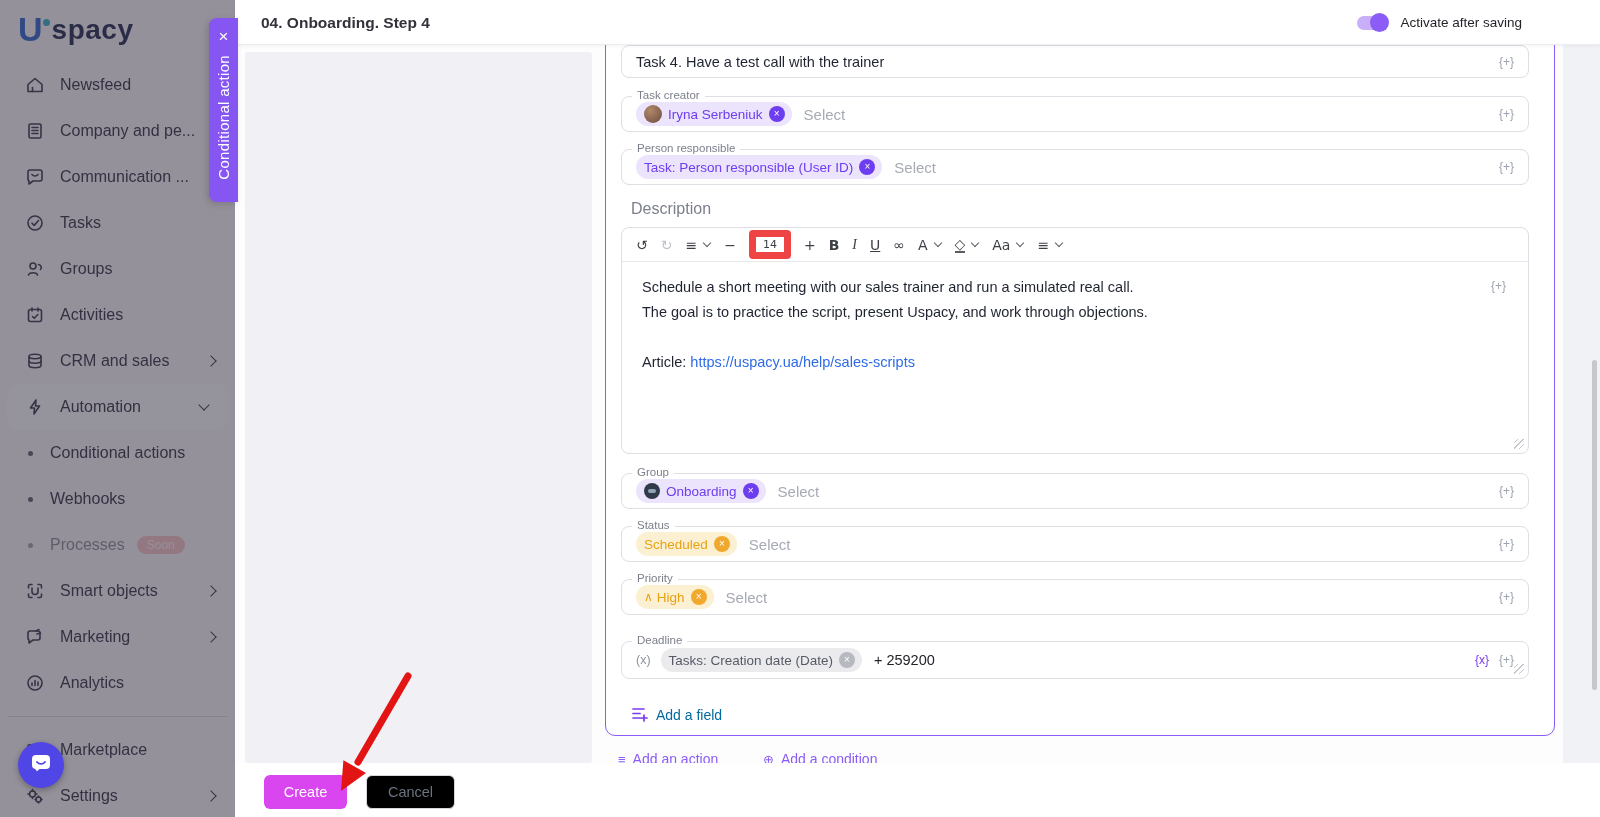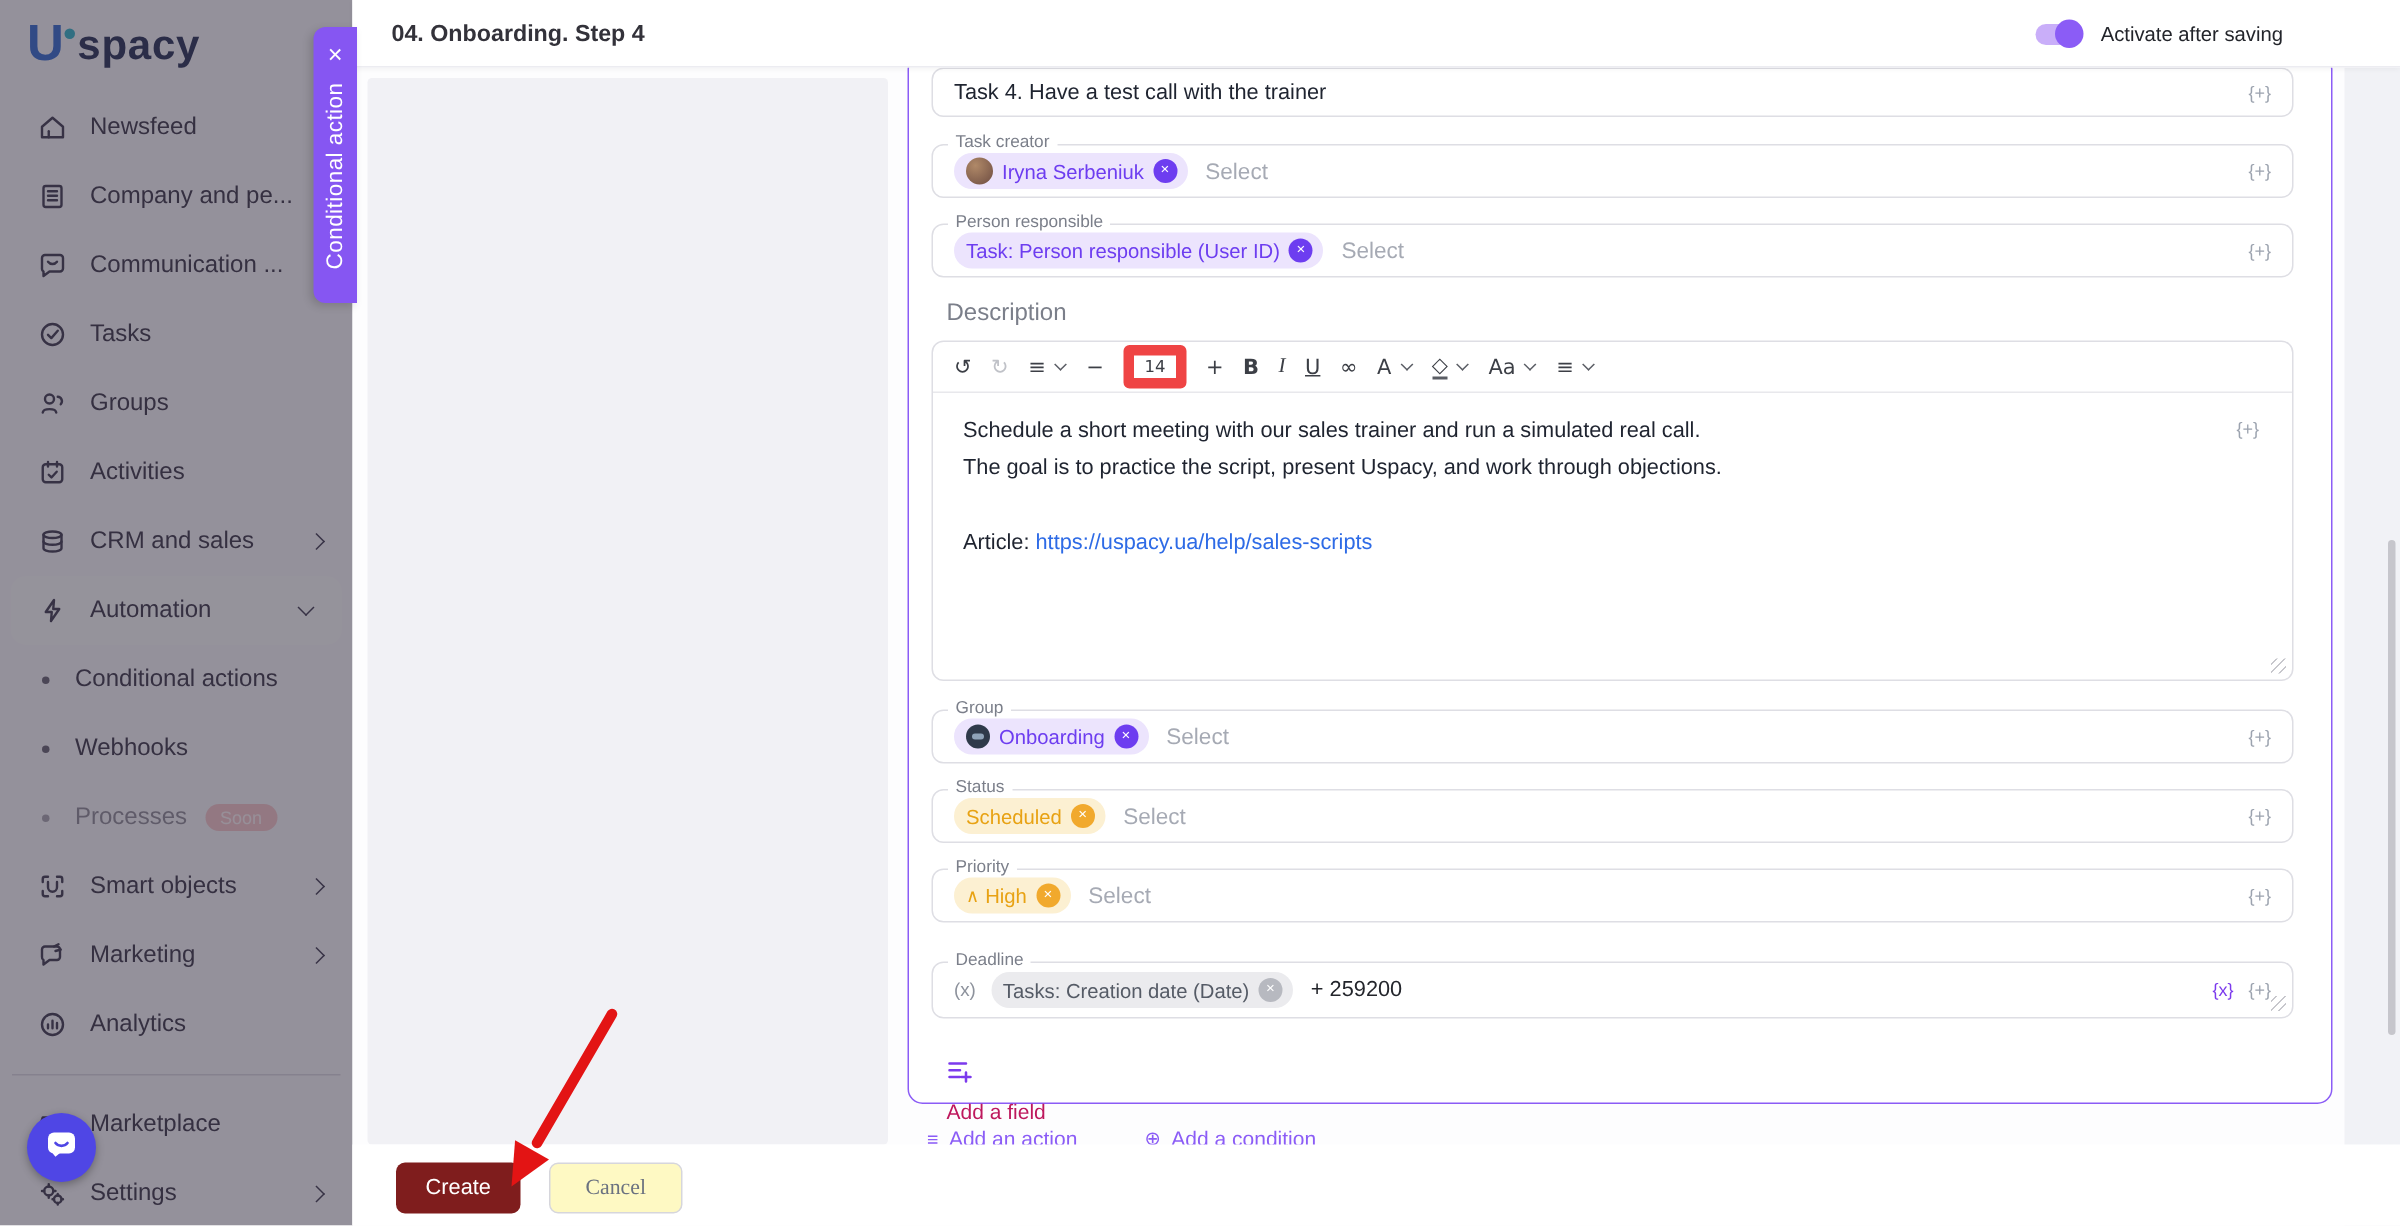--- a/index.html
+++ b/index.html
@@ -82,31 +82,31 @@
   .desc-link { color:#2e6be6; text-decoration:none; cursor:pointer; }
   #editor-plus { position:absolute; right:22px; top:12px; font-size:12px; color:#9ca3af; }
   .resize-handle { position:absolute; right:4px; bottom:4px; width:10px; height:10px; background:repeating-linear-gradient(315deg, transparent 0 3px, #b9b9c0 3px 4px); opacity:0.8; }
 
   .dl-var { font-size:12.5px; color:#8d929c; margin-right:10px; }
   .dl-formula { margin-left:12px; font-size:14.5px; color:#23252b; }
   .dl-right { position:absolute; right:14px; top:50%; transform:translateY(-50%); display:flex; gap:10px; font-size:12px; }
   .fx-purple { color:#7c3aed; cursor:pointer; }
   .fx-gray { color:#9ca3af; cursor:pointer; }
 
-  #add-field { position:absolute; left:25px; top:668px; display:flex; gap:8px; color:#be185d; font-size:14px; cursor:pointer;flex-direction:column; }
+  #add-field { position:absolute; left:25px; top:668px; display:flex; align-items:center; gap:8px; color:#0369a1; font-size:14px; cursor:pointer; }
 
   
   .clipped-link { position:absolute; top:751px; display:flex; align-items:center; gap:7px; color:#8b5cf6; font-size:14px; z-index:4; }
   .cl-1 { left:383px; } .cl-2 { left:528px; }
   .cl-icon { font-size:13px; }
 
   
   #modal-footer { position:absolute; left:0; top:763px; width:1365px; height:54px; background:#fff; z-index:7; }
-  #create-btn { position:absolute; left:29px; top:12px; width:83px; height:34px; background:#7f1d1d; color:#fff; border:none; border-radius:6px; font-size:14.5px; font-family:inherit; cursor:pointer; }
-  #cancel-btn { position:absolute; left:131px; top:12px; width:89px; height:34px; background:#fef9c3; color:#6b7280; border:1px solid #d6d6dc; border-radius:6px; font-size:14.5px; font-family:Liberation Serif, serif; cursor:pointer; }
+  #create-btn { position:absolute; left:29px; top:12px; width:83px; height:34px; background:#d946ef; color:#fff; border:none; border-radius:6px; font-size:14.5px; font-family:inherit; cursor:pointer; }
+  #cancel-btn { position:absolute; left:131px; top:12px; width:89px; height:34px; background:#000000; color:#6b7280; border:1px solid #d6d6dc; border-radius:6px; font-size:14.5px; font-family:Liberation Sans, sans-serif; cursor:pointer; }
 
   
   #arrow-svg { position:absolute; left:320px; top:660px; width:120px; height:150px; z-index:100; pointer-events:none; }
 </style>
 </head>
 <body>
 
 <div id="sidebar">
   <div class="logo">
     <span class="logo-u">U</span>

